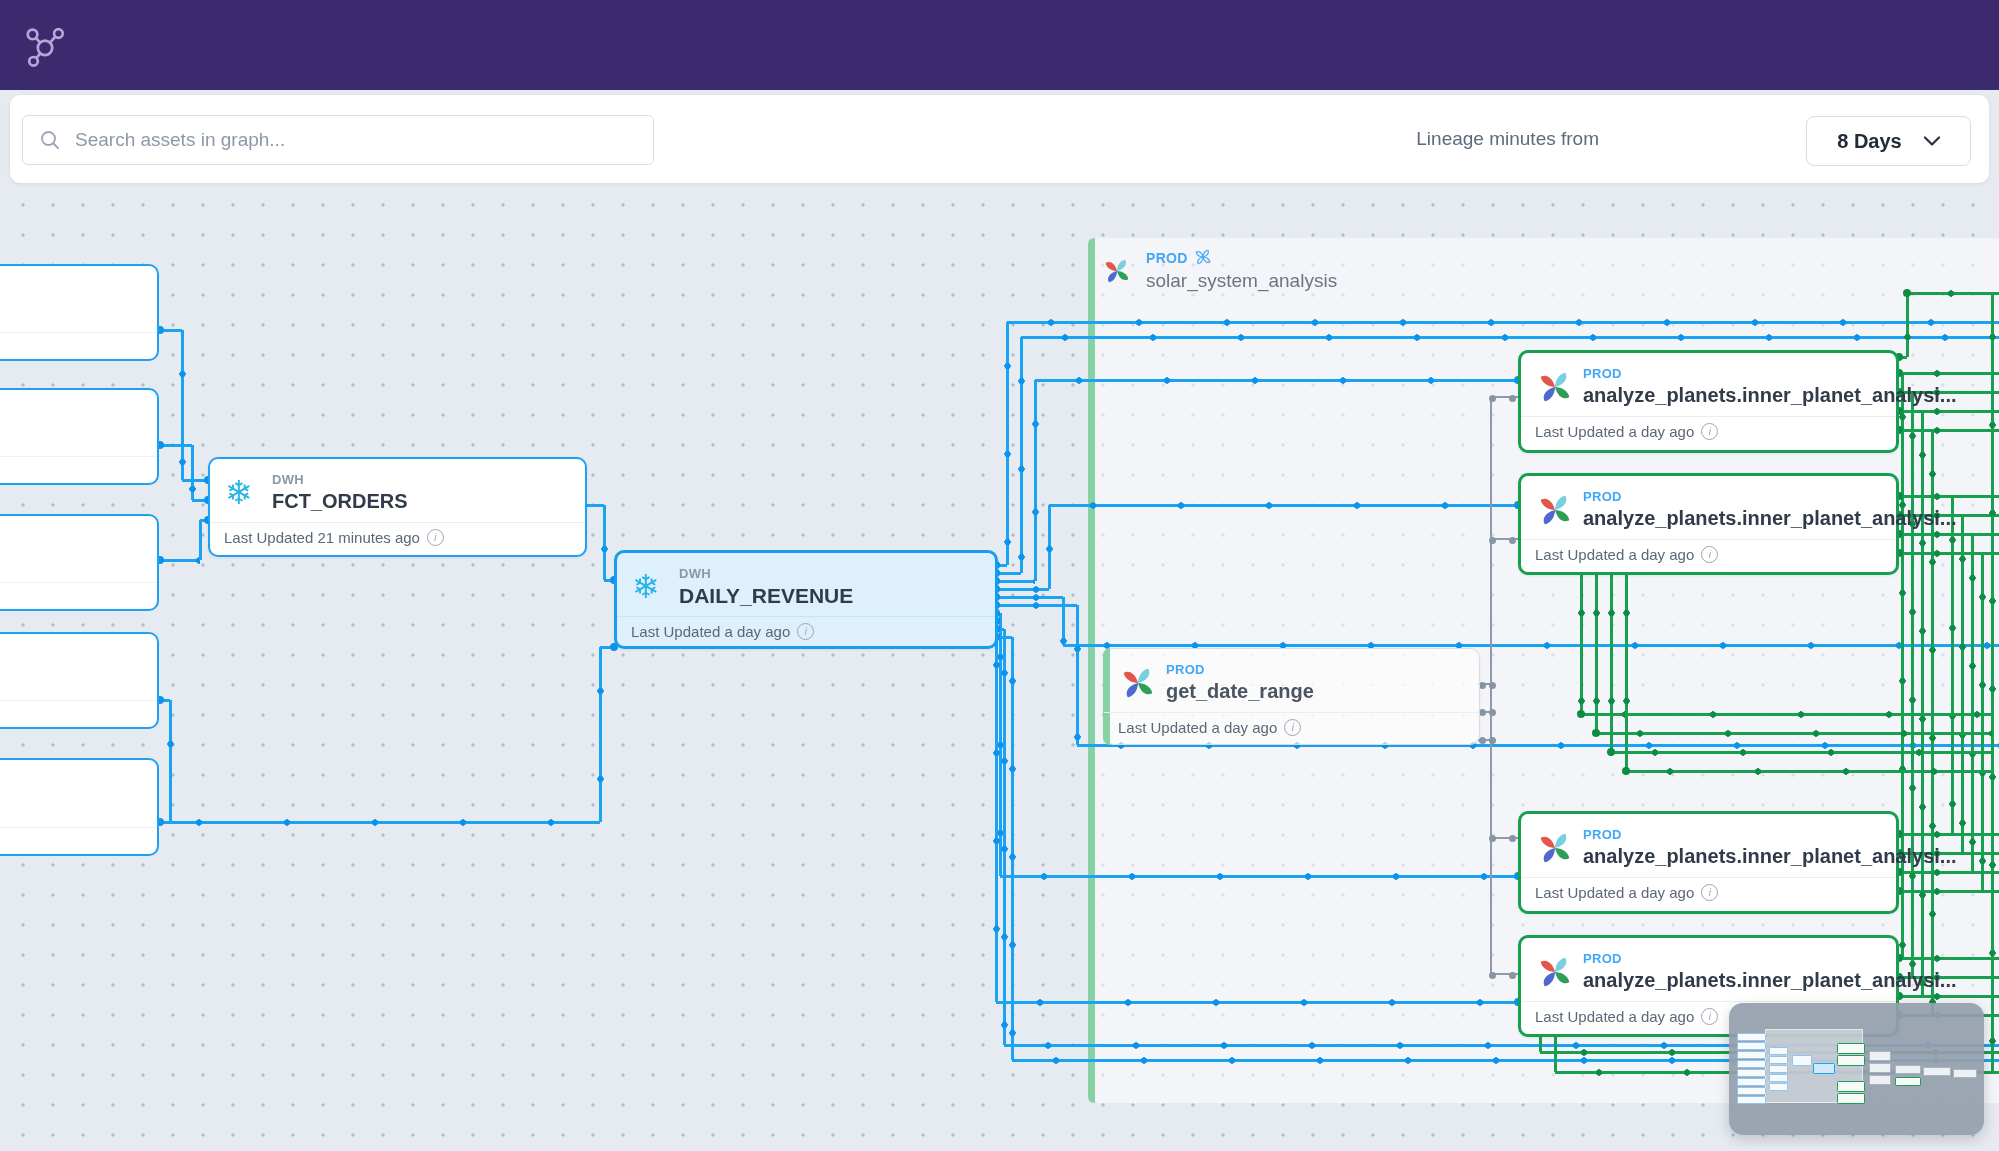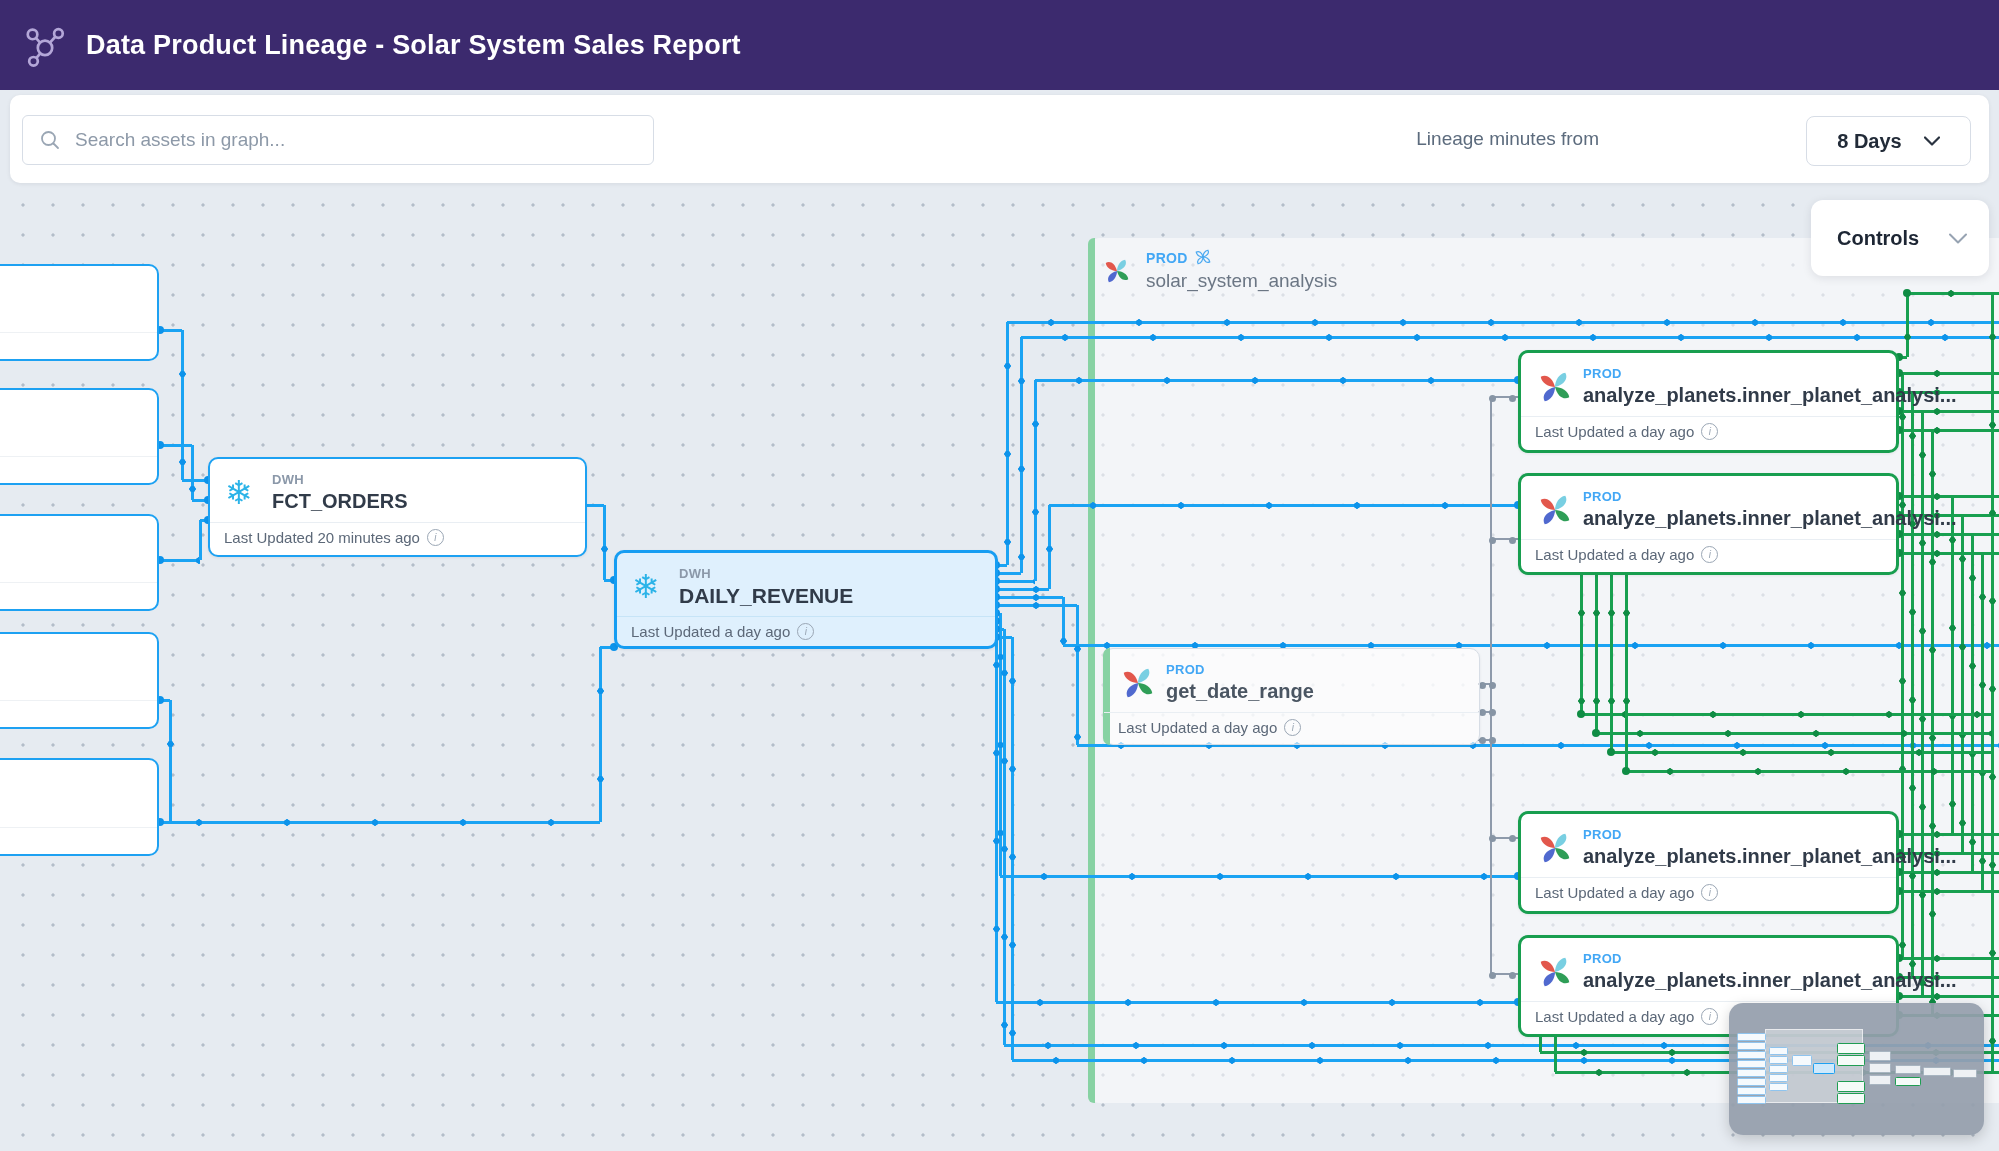--- a/index.html
+++ b/index.html
@@ -144,21 +144,20 @@
     <g fill="none" stroke="#b4a7d8" stroke-width="2.8">
       <line x1="24" y1="27" x2="11" y2="13"></line>
         <line x1="24" y1="27" x2="38" y2="12"></line>
         <line x1="24" y1="27" x2="12" y2="41"></line>
       <circle cx="24" cy="27" r="7.5" fill="#3c2a6e"></circle>
         <circle cx="11" cy="13" r="5" fill="#3c2a6e"></circle>
       <circle cx="38" cy="12" r="4.5" fill="#3c2a6e"></circle>
         <circle cx="12" cy="41" r="4.5" fill="#3c2a6e"></circle>
     </g>
   </svg>
-  <div class="title">Data Product Lineage - Solar System Sales Report</div>
 </div>
 
 <div id="canvas">
 
   <div id="toolbar">
     <div class="search-box">
       <svg width="22" height="22" viewBox="0 0 22 22">
         <circle cx="9.5" cy="9.5" r="6.5" fill="none" stroke="#9aa6b4" stroke-width="1.8"></circle>
         <line x1="14.5" y1="14.5" x2="19" y2="19" stroke="#9aa6b4" stroke-width="1.8" stroke-linecap="round"></line>
       </svg>
@@ -166,26 +165,20 @@
     </div>
     <div class="lineage-caption">Lineage minutes from</div>
     <div class="range-select">
       <span class="val">8 Days</span>
       <svg class="chev" width="16" height="10" viewBox="0 0 16 10">
         <polyline points="1,1.5 8,8.5 15,1.5" fill="none" stroke="#2a3340" stroke-width="2.2" stroke-linecap="round" stroke-linejoin="round"></polyline>
       </svg>
     </div>
   </div>
 
-  <div id="controls">
-    <span class="lbl">Controls</span>
-    <svg width="18" height="11" viewBox="0 0 18 11">
-      <polyline points="1,1.5 9,9.5 17,1.5" fill="none" stroke="#97a3b2" stroke-width="2" stroke-linecap="round" stroke-linejoin="round"></polyline>
-    </svg>
-  </div>
 
   <div id="group"></div>
   <div id="group-bar"></div>
   <div id="group-label">
     <svg class="pwicon">
         <use href="#pw"></use>
       </svg>
     <span class="env">PROD</span>
     <svg class="pwo">
         <use href="#pwo"></use>
@@ -357,21 +350,21 @@
   <div class="stub" style="top:424px"></div>
   <div class="stub" style="top:542px"></div>
   <div class="stub" style="top:668px;height:94px"></div>
 
   <div class="node" id="node-fct">
     <div class="nicon sfchar">❄</div>
     <div class="nenv">DWH</div>
     <div class="ntitle">FCT_ORDERS</div>
     <div class="ndiv"></div>
     <div class="nfoot">
-      <span>Last Updated  20 minutes ago</span>
+      <span>Last Updated  21 minutes ago</span>
         <span class="info-ic">i</span>
     </div>
   </div>
 
   <div class="node" id="node-daily">
     <div class="nicon sfchar">❄</div>
     <div class="nenv">DWH</div>
     <div class="ntitle">DAILY_REVENUE</div>
     <div class="ndiv"></div>
     <div class="nfoot">

